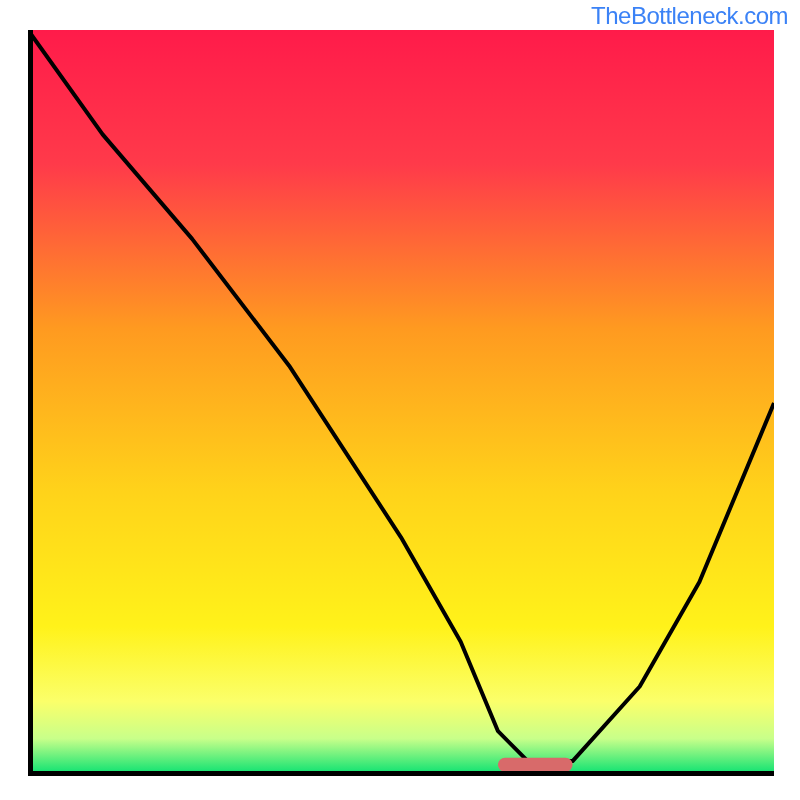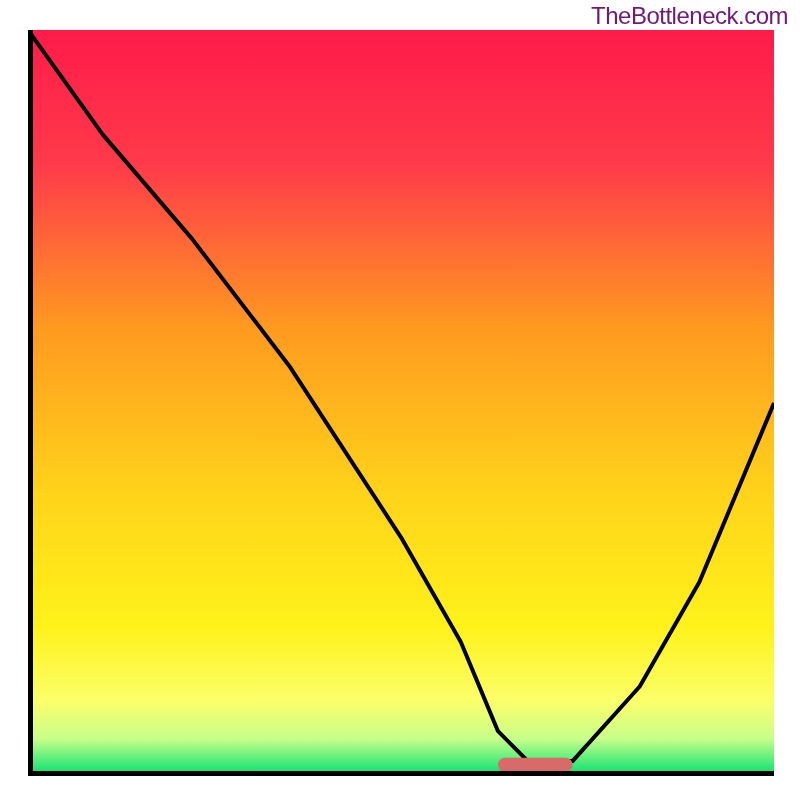--- a/index.html
+++ b/index.html
@@ -10,21 +10,21 @@
     overflow: hidden;
     background: #ffffff;
     font-family: Arial, Helvetica, sans-serif;
   }
   .watermark {
     position: absolute;
     top: 2px;
     right: 12px;
     font-size: 24px;
     font-weight: 500;
-    color: #701a75;
+    color: #3b82f6;
     letter-spacing: -0.5px;
     z-index: 10;
   }
   .plot-area {
     position: absolute;
     left: 28px;
     top: 30px;
     width: 746px;
     height: 746px;
     box-sizing: border-box;

